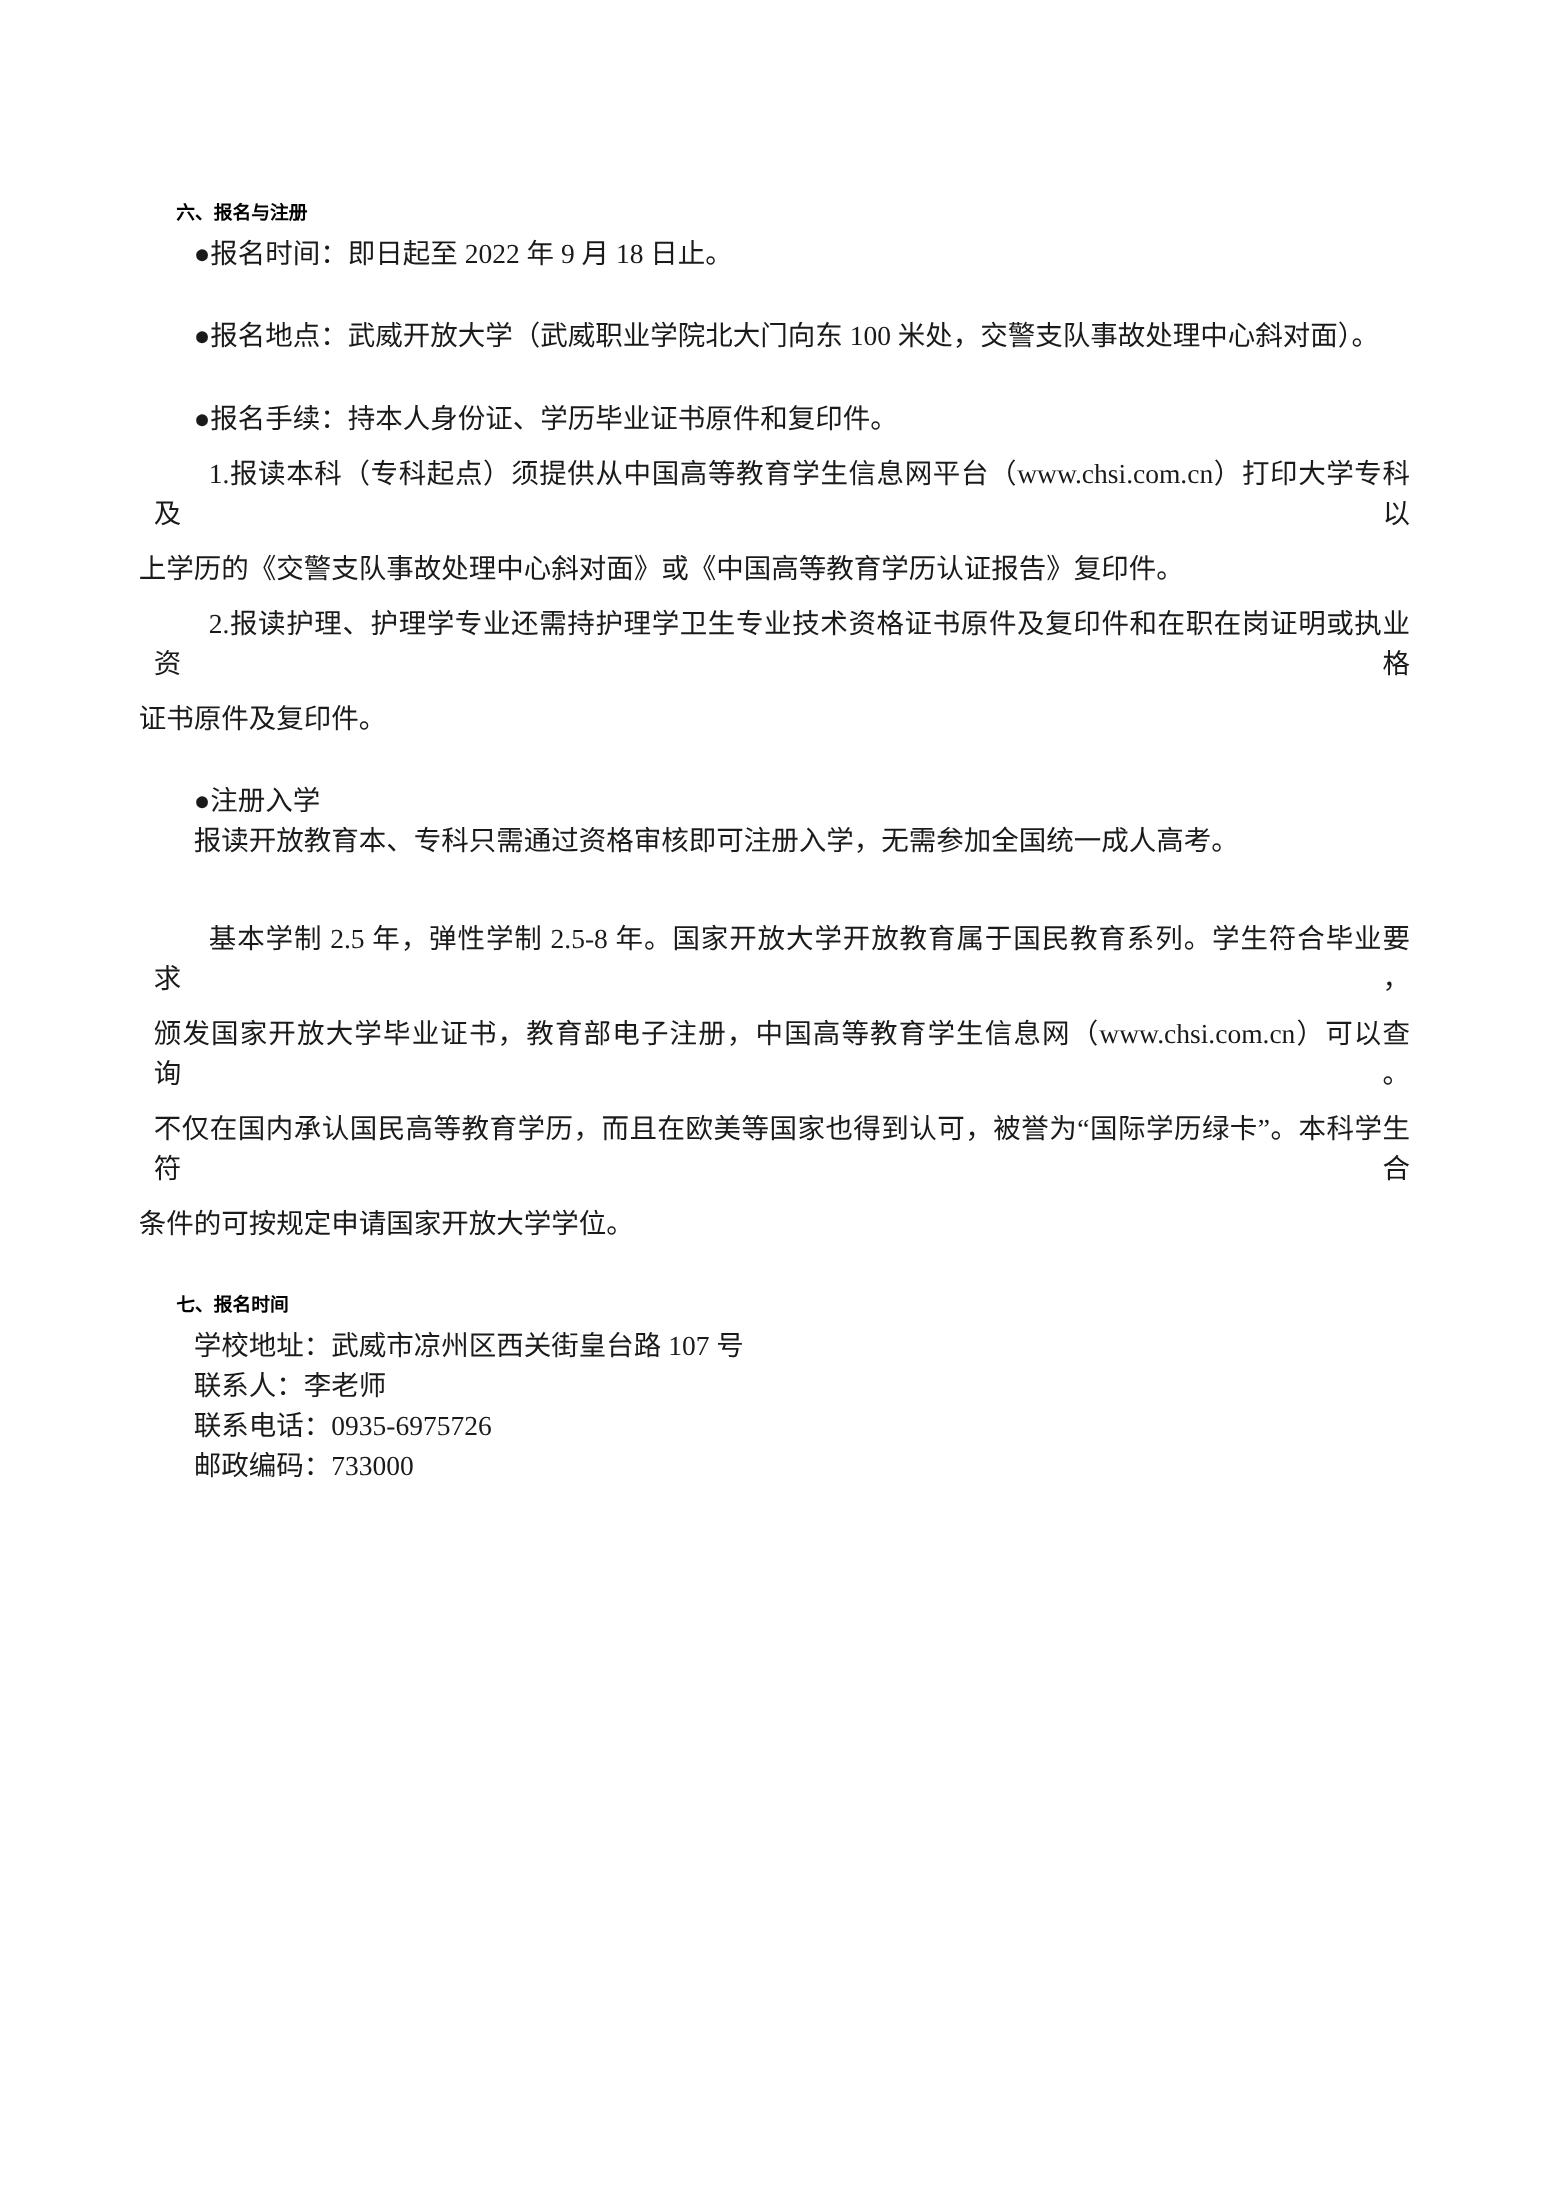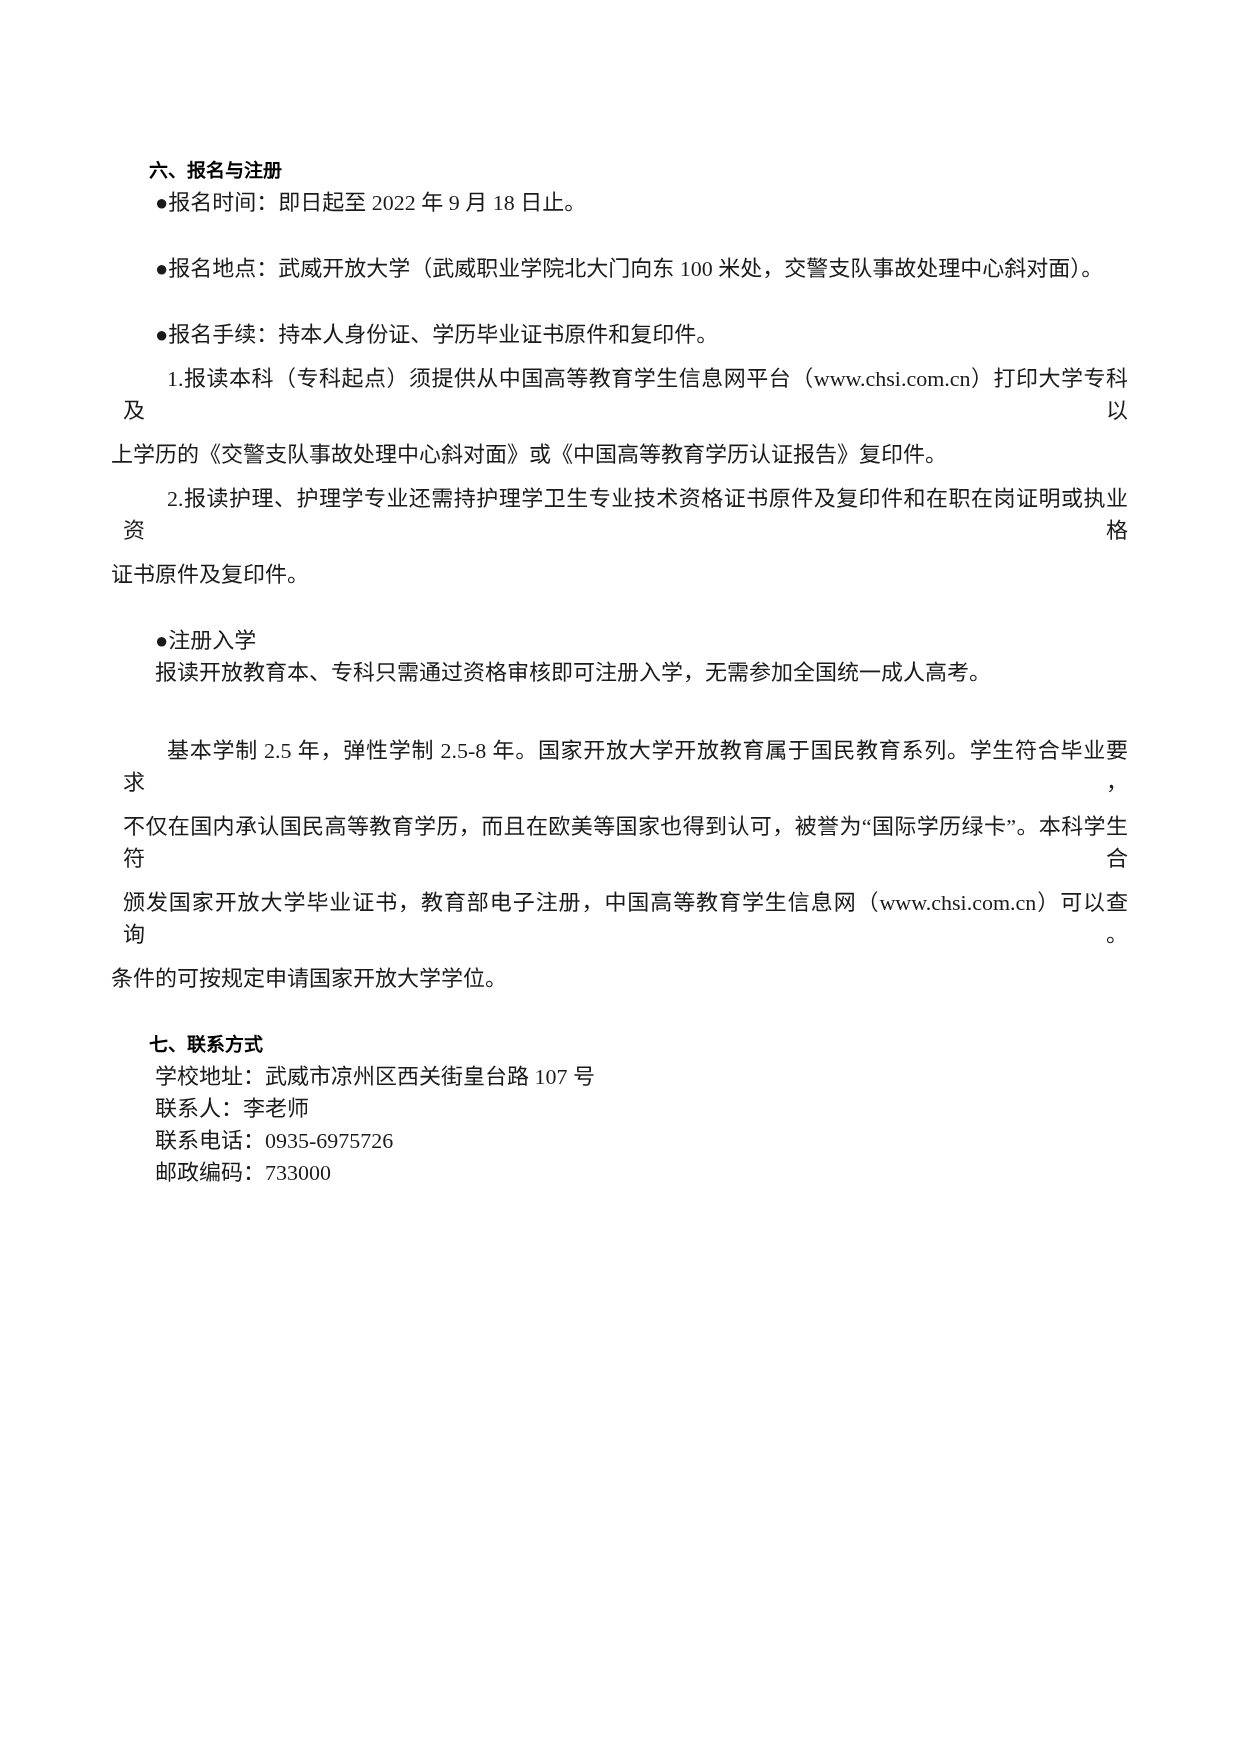--- a/index.html
+++ b/index.html
@@ -25,21 +25,21 @@
   }
   .wrapln {
     margin: 12px;
   }
   .i2 { text-indent: 2em; }
   .j  { text-align: justify; text-align-last: justify; white-space: normal; }
   .h  {
     margin: 0;
     font-family: "Liberation Sans", sans-serif;
     font-weight: 700;
-    font-size: 19px;
+    font-size: 15px;
     line-height: 32px;
     text-indent: 2em;
     color: #000000;
   }
   .gap { height: 34px; }
 </style>
 </head>
 <body>
 
 <div class="page">
@@ -64,26 +64,26 @@
 
 
   <div class="gap"></div>
 
   <p class="ln i2">●注册入学</p>
   <p class="ln i2">报读开放教育本、专科只需通过资格审核即可注册入学，无需参加全国统一成人高考。</p>
 
   <div class="gap"></div>
 
   <p class="wrapln i2 j">基本学制 2.5 年，弹性学制 2.5-8 年。国家开放大学开放教育属于国民教育系列。学生符合毕业要求，</p>
+  <p class="wrapln j">颁发国家开放大学毕业证书，教育部电子注册，中国高等教育学生信息网（www.chsi.com.cn）可以查询。</p>
   <p class="wrapln j">不仅在国内承认国民高等教育学历，而且在欧美等国家也得到认可，被誉为“国际学历绿卡”。本科学生符合</p>
-  <p class="wrapln j">颁发国家开放大学毕业证书，教育部电子注册，中国高等教育学生信息网（www.chsi.com.cn）可以查询。</p>
   <p class="ln">条件的可按规定申请国家开放大学学位。</p>
 
   <div class="gap"></div>
 
-  <h2 class="h">七、联系方式</h2>
+  <h2 class="h">七、报名时间</h2>
 
   <p class="ln i2">学校地址：武威市凉州区西关街皇台路 107 号</p>
   <p class="ln i2">联系人：李老师</p>
   <p class="ln i2">联系电话：0935-6975726</p>
   <p class="ln i2">邮政编码：733000</p>
 
 </div>
 
 </body></html>

